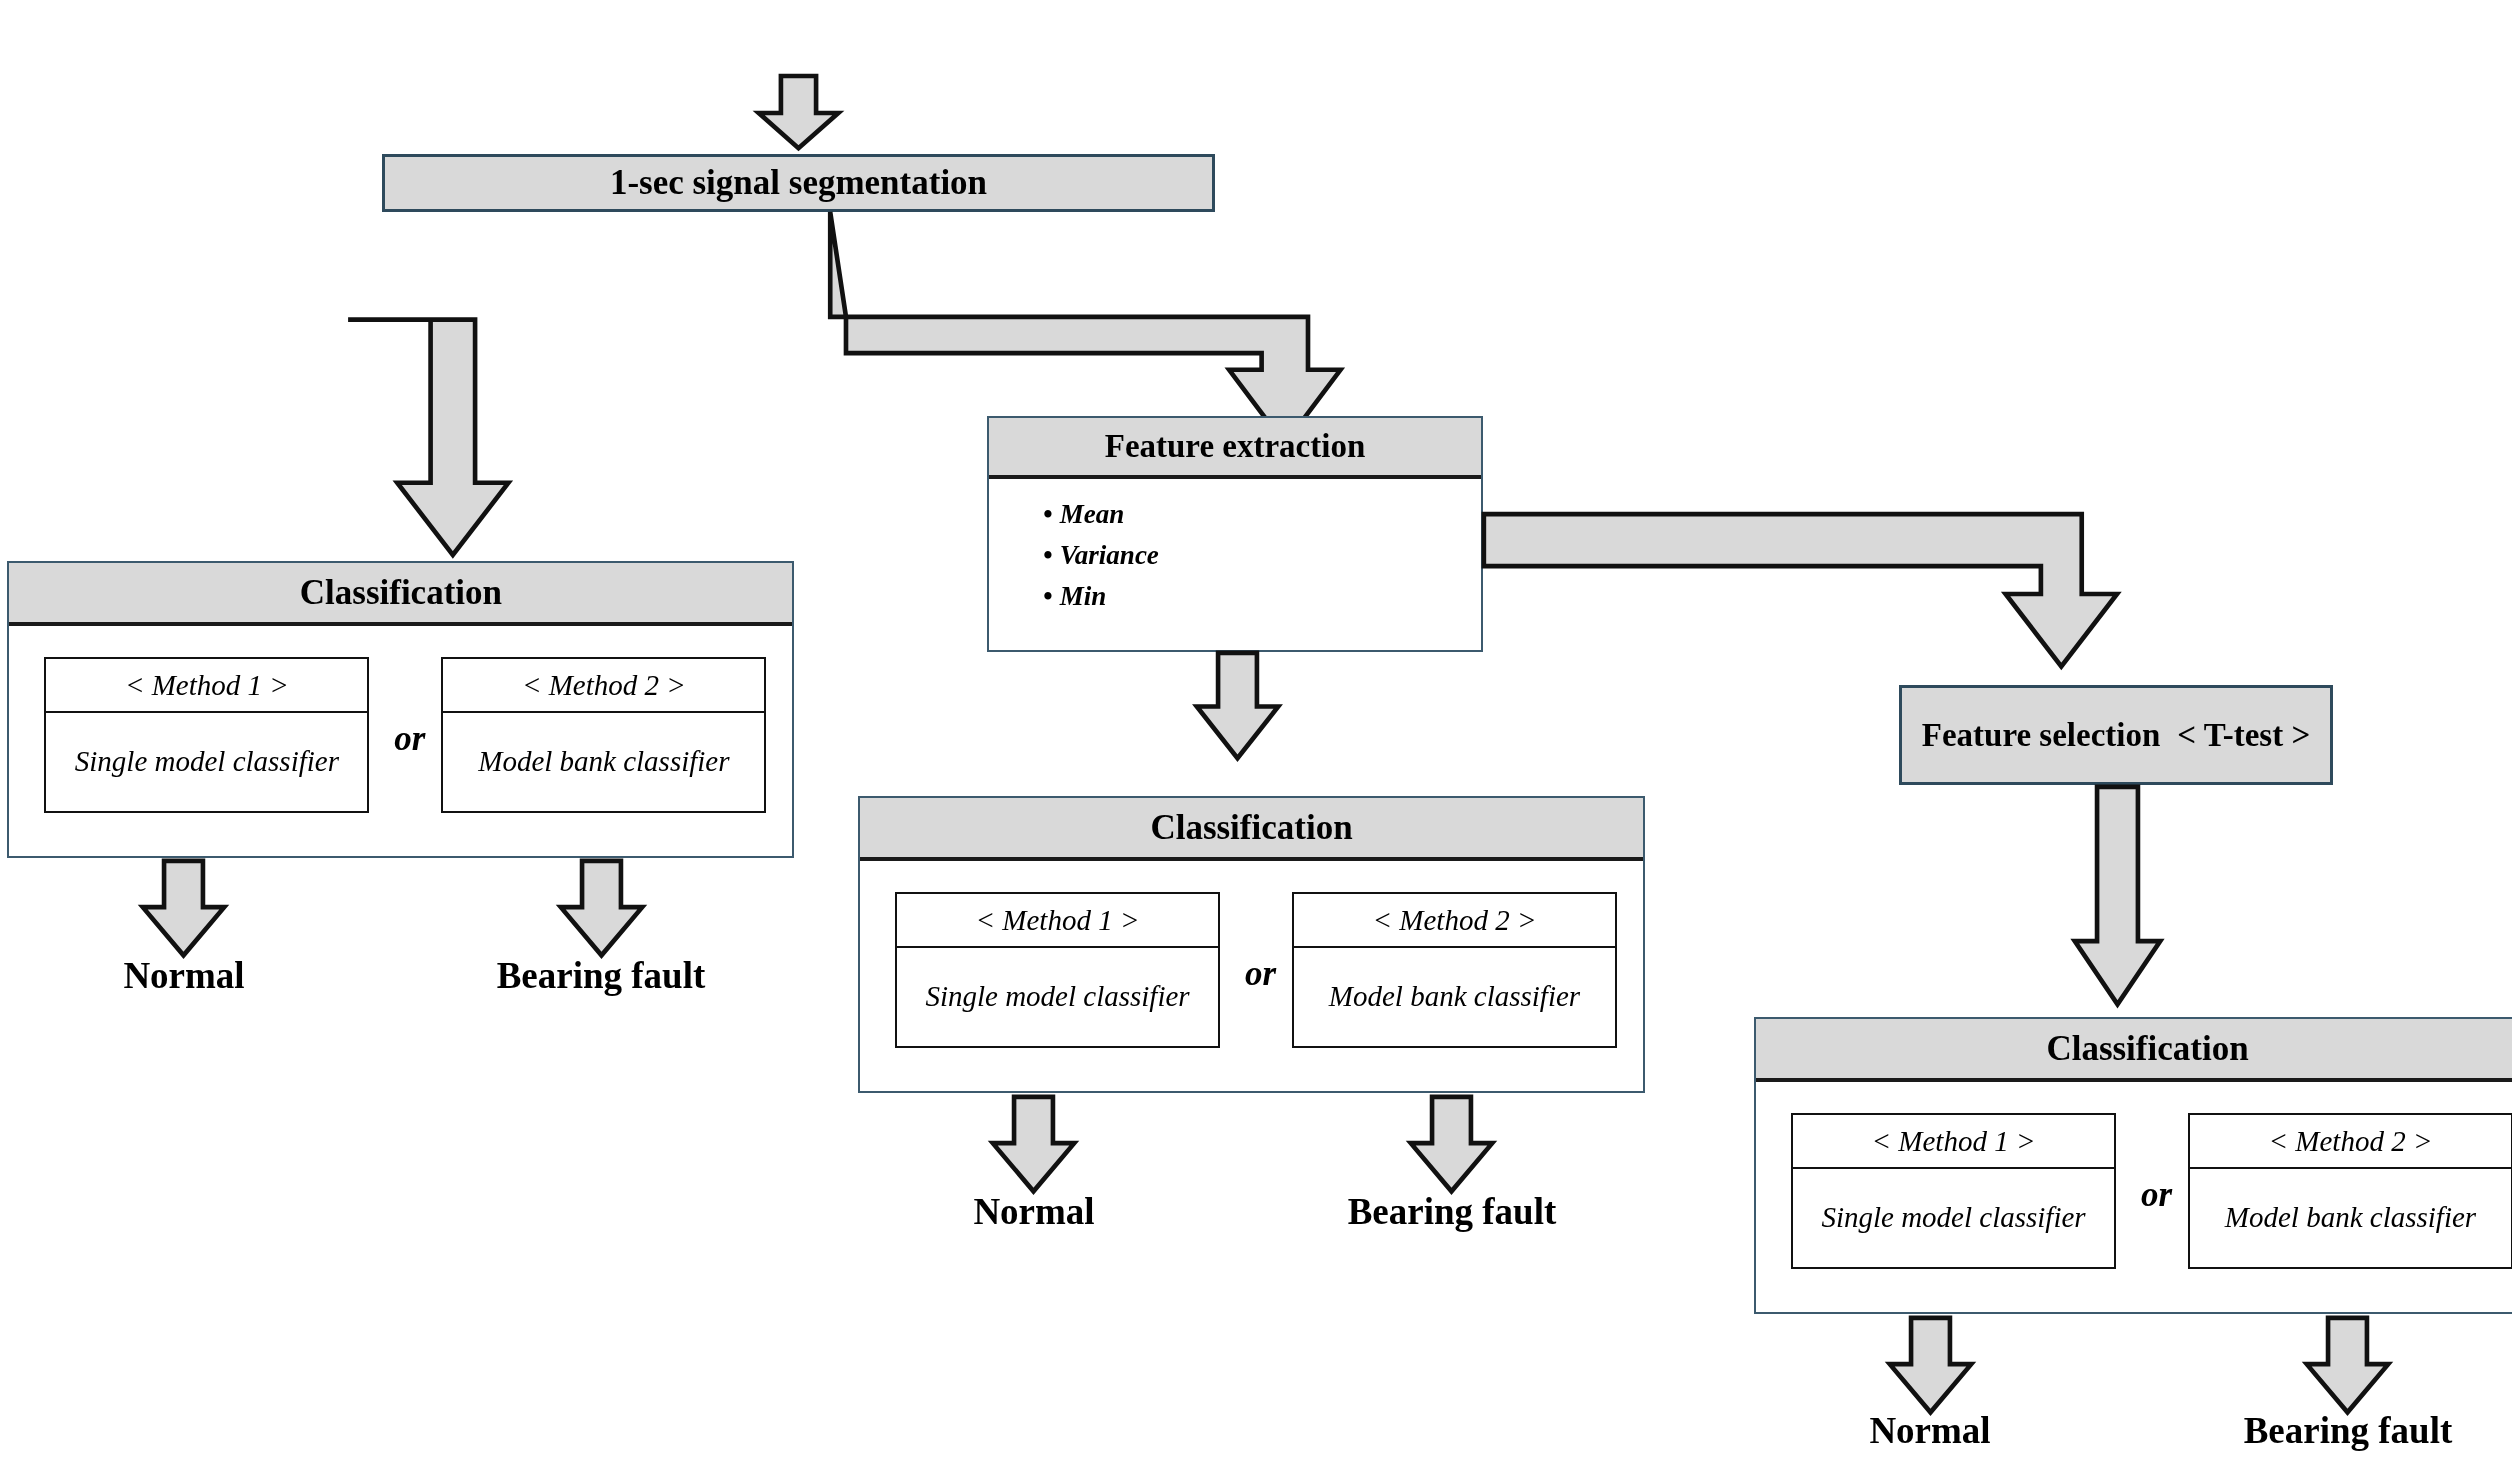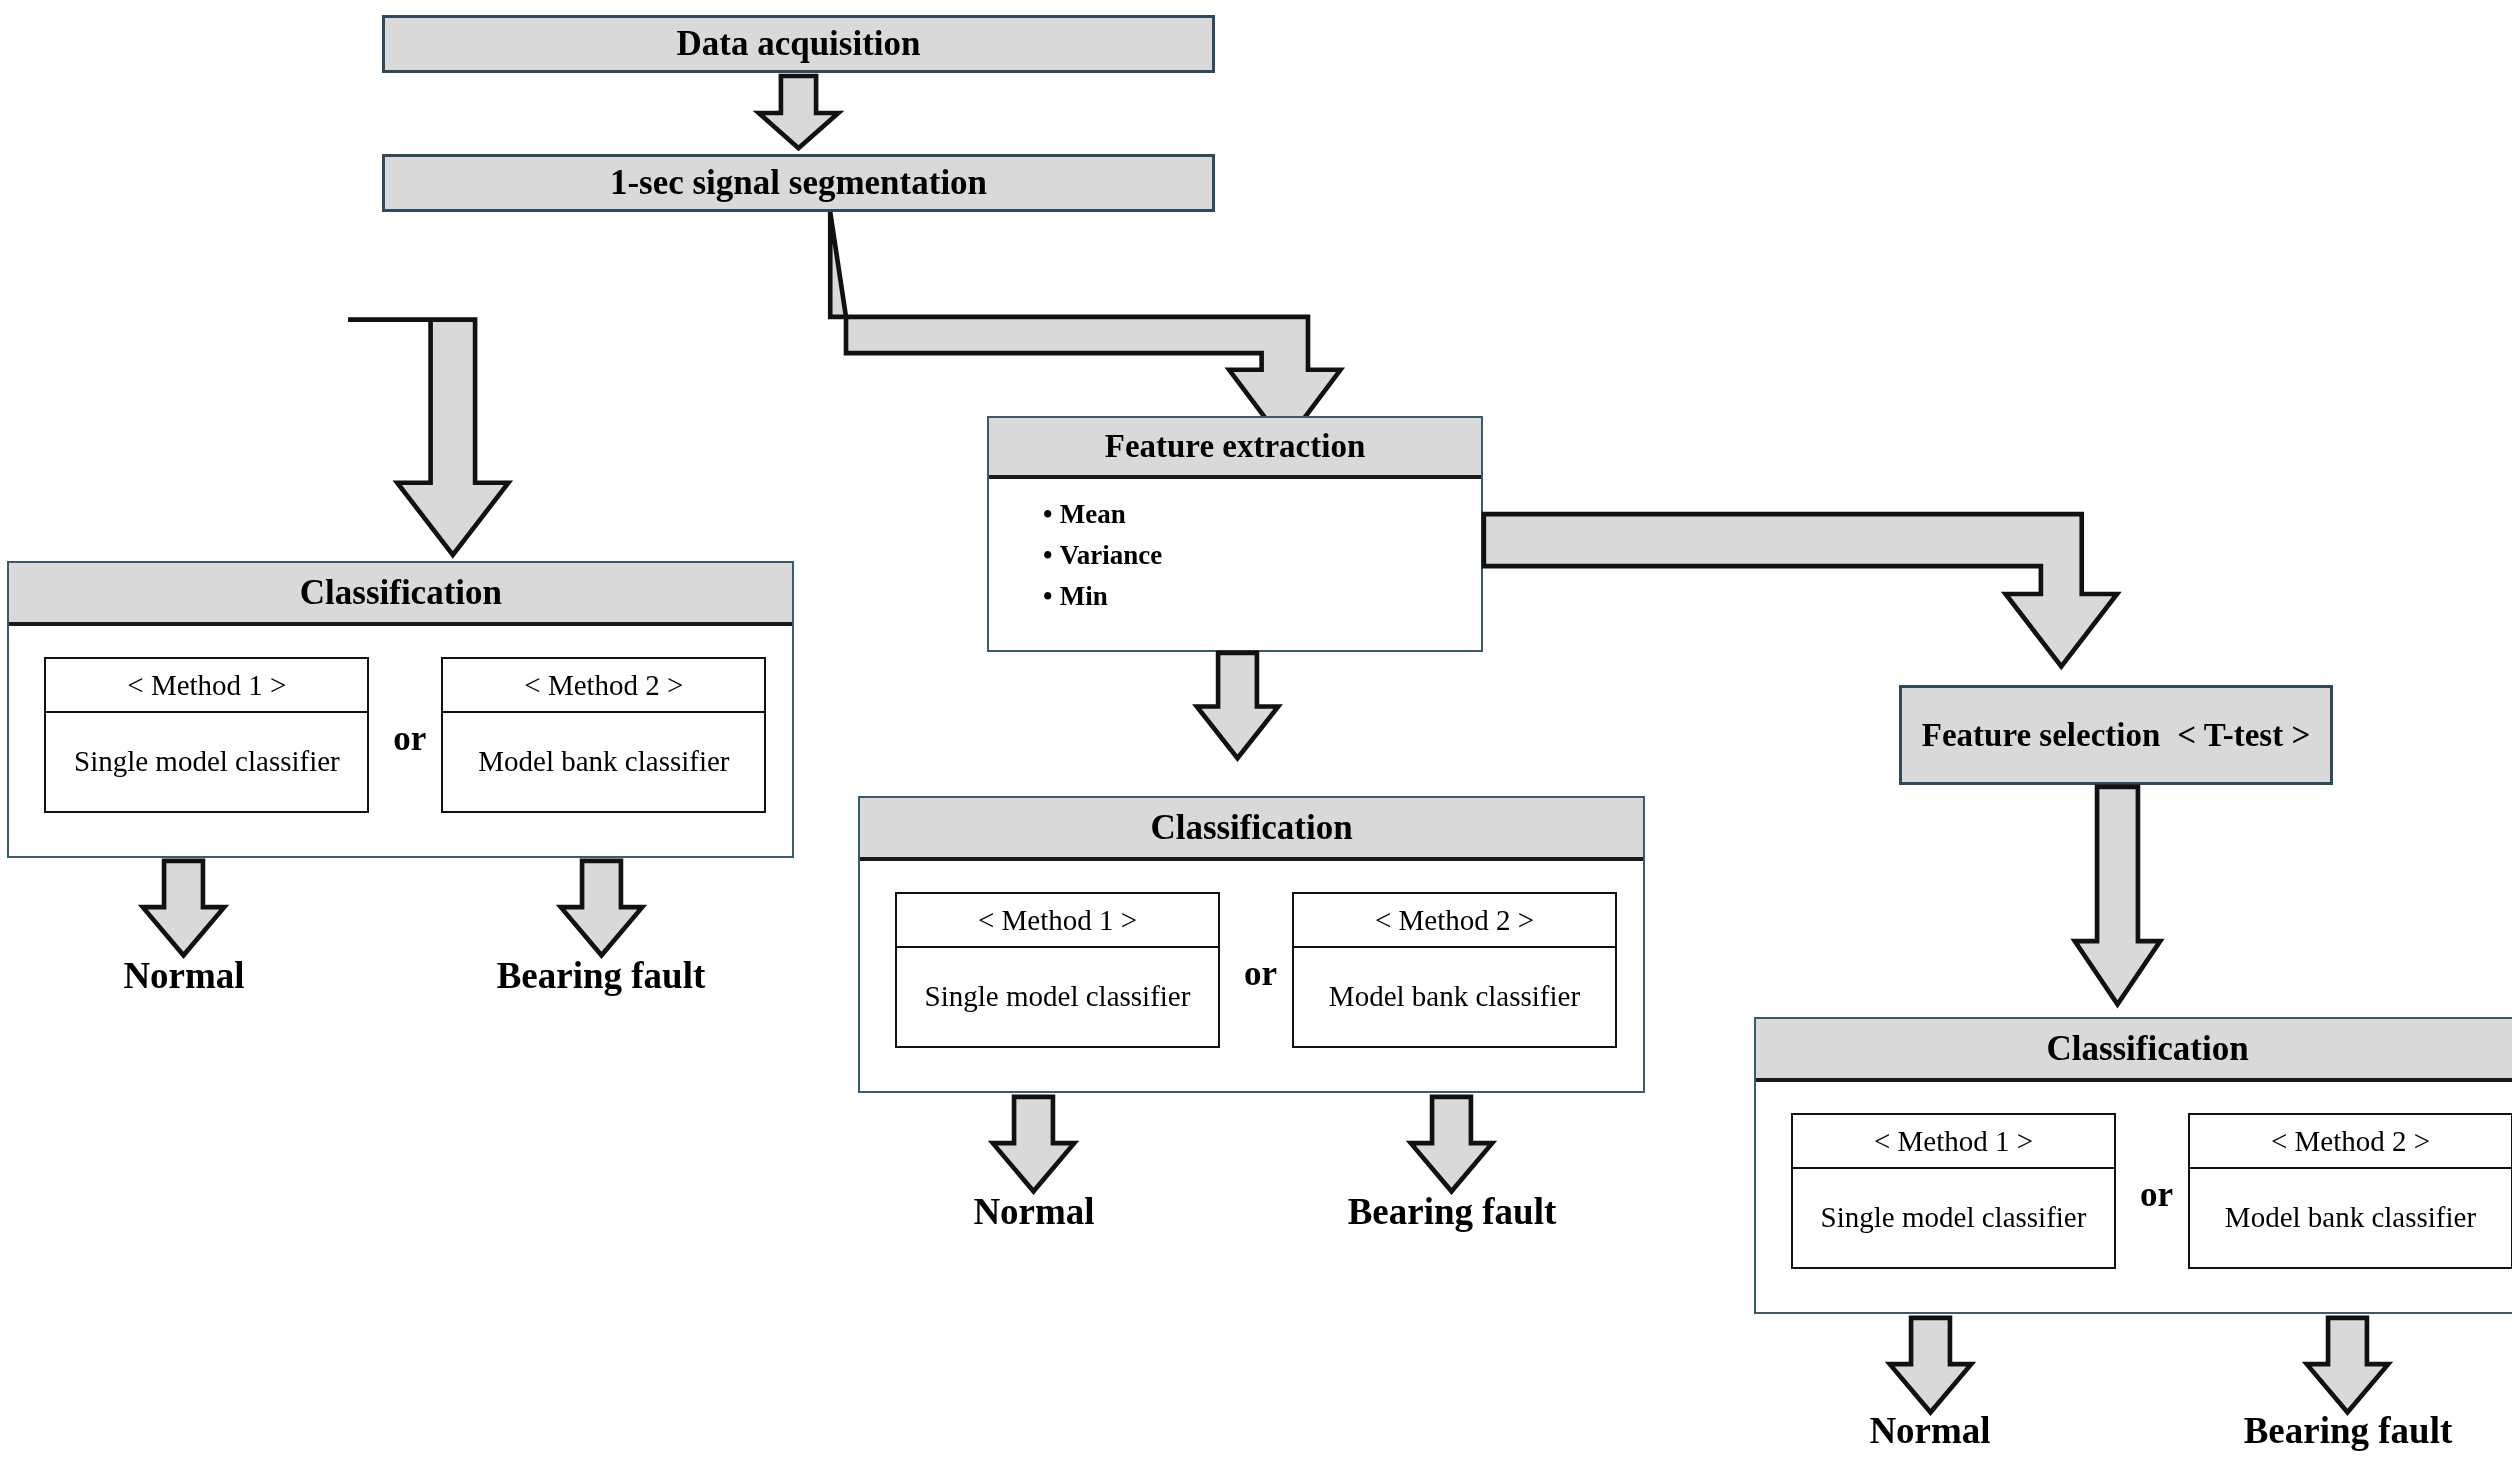--- a/index.html
+++ b/index.html
@@ -42,20 +42,21 @@
     text-align:right;
     font-weight:bold;
     display:flex;
     align-items:center;
     justify-content:center;
     box-sizing:border-box;
   }
   .panel-body{
     position:relative;
     box-sizing:border-box;
+    font-style:italic;
   }
 
   
   .methodbox{
     position:absolute;
     box-sizing:border-box;
     border:2.8px solid #111111;
     background:#ffffff;
     display:flex;
     flex-direction:column;
@@ -109,23 +110,20 @@
 
   
   svg.conn{ position:absolute; overflow:visible; }
   .arrowshape{ fill:#d9d9d9; stroke:#111111; stroke-width:5; stroke-linejoin:miter; }
 </style>
 </head>
 <body>
 
 <div id="canvas">
 
-  <div class="abs procbox" style="left:382px;top:15px;width:833px;height:58px;font-size:35px;">
-    <span>Data acquisition</span>
-  </div>
 
   <svg class="conn" style="left:755px;top:74px;width:87px;height:78px;" viewBox="0 0 94 84">
     <polygon class="arrowshape" points="28,2 66,2 66,42 90,42 47,80 4,42 28,42"></polygon>
   </svg>
 
   <div class="abs procbox" style="left:382px;top:154px;width:833px;height:58px;font-size:35px;">
     <span>1-sec signal segmentation</span>
   </div>
 
   <svg class="conn" style="left:371px;top:212px;width:937px;height:297px;" viewBox="0 0 1010 320">

